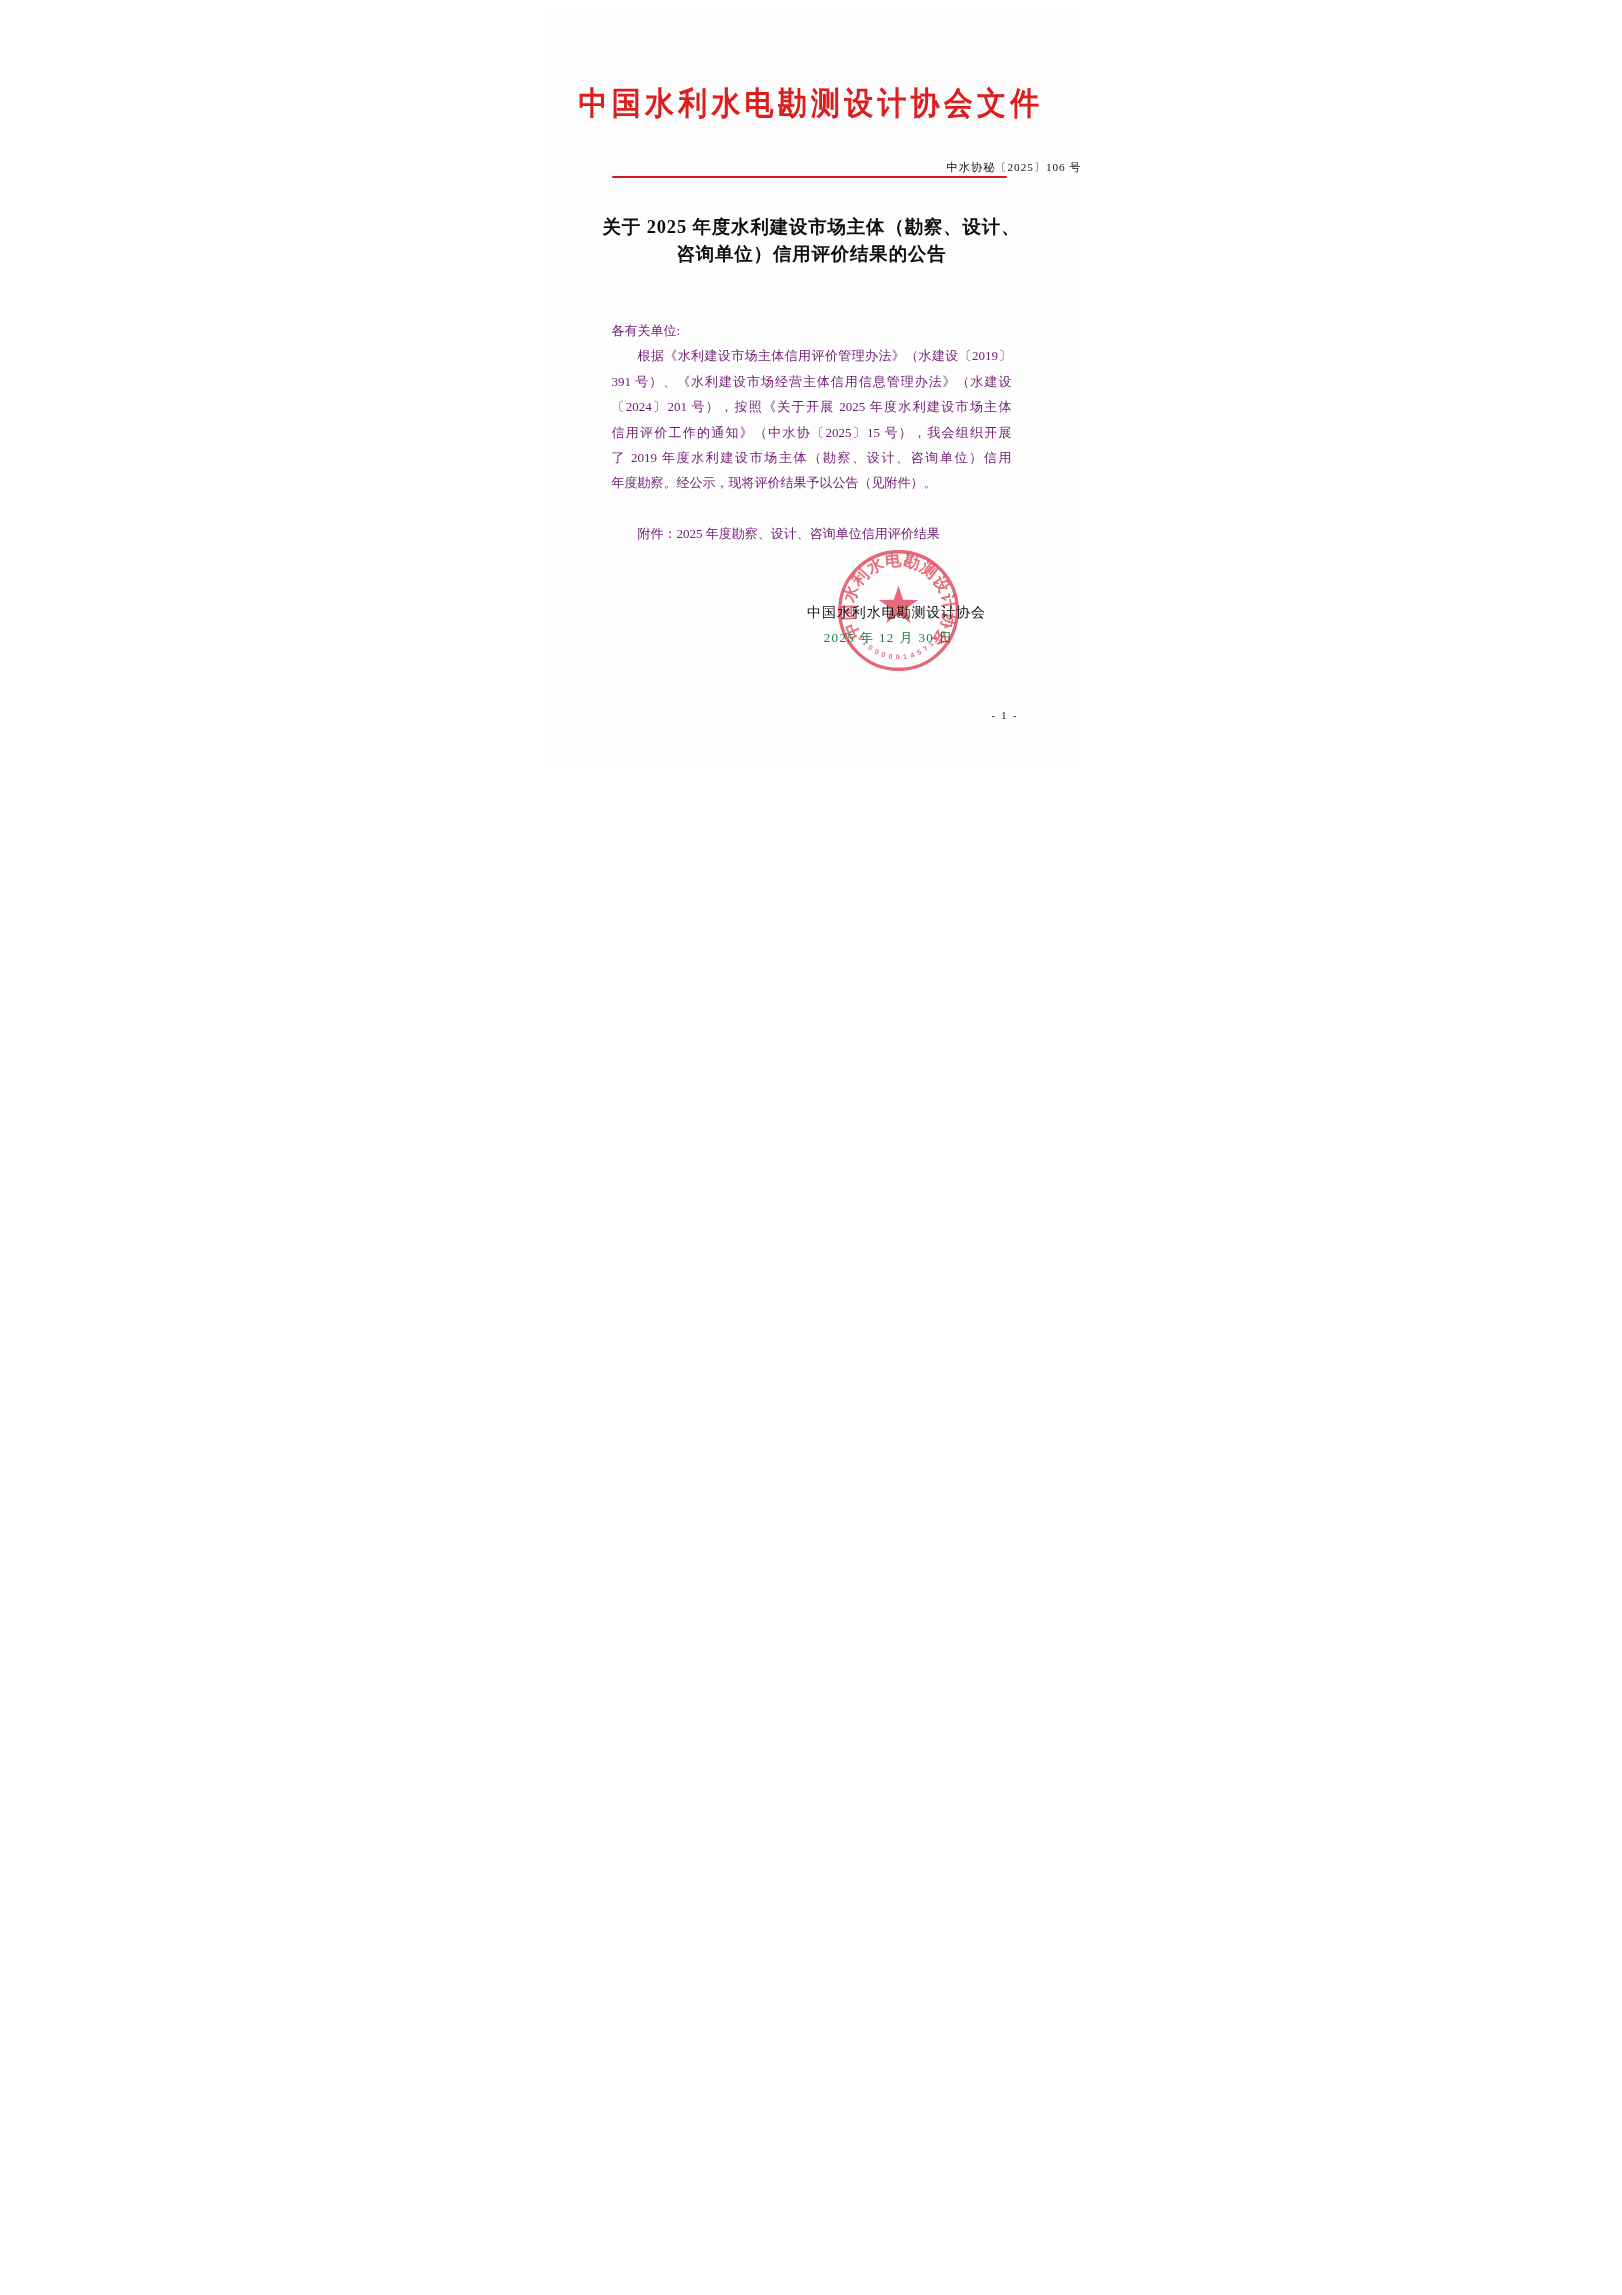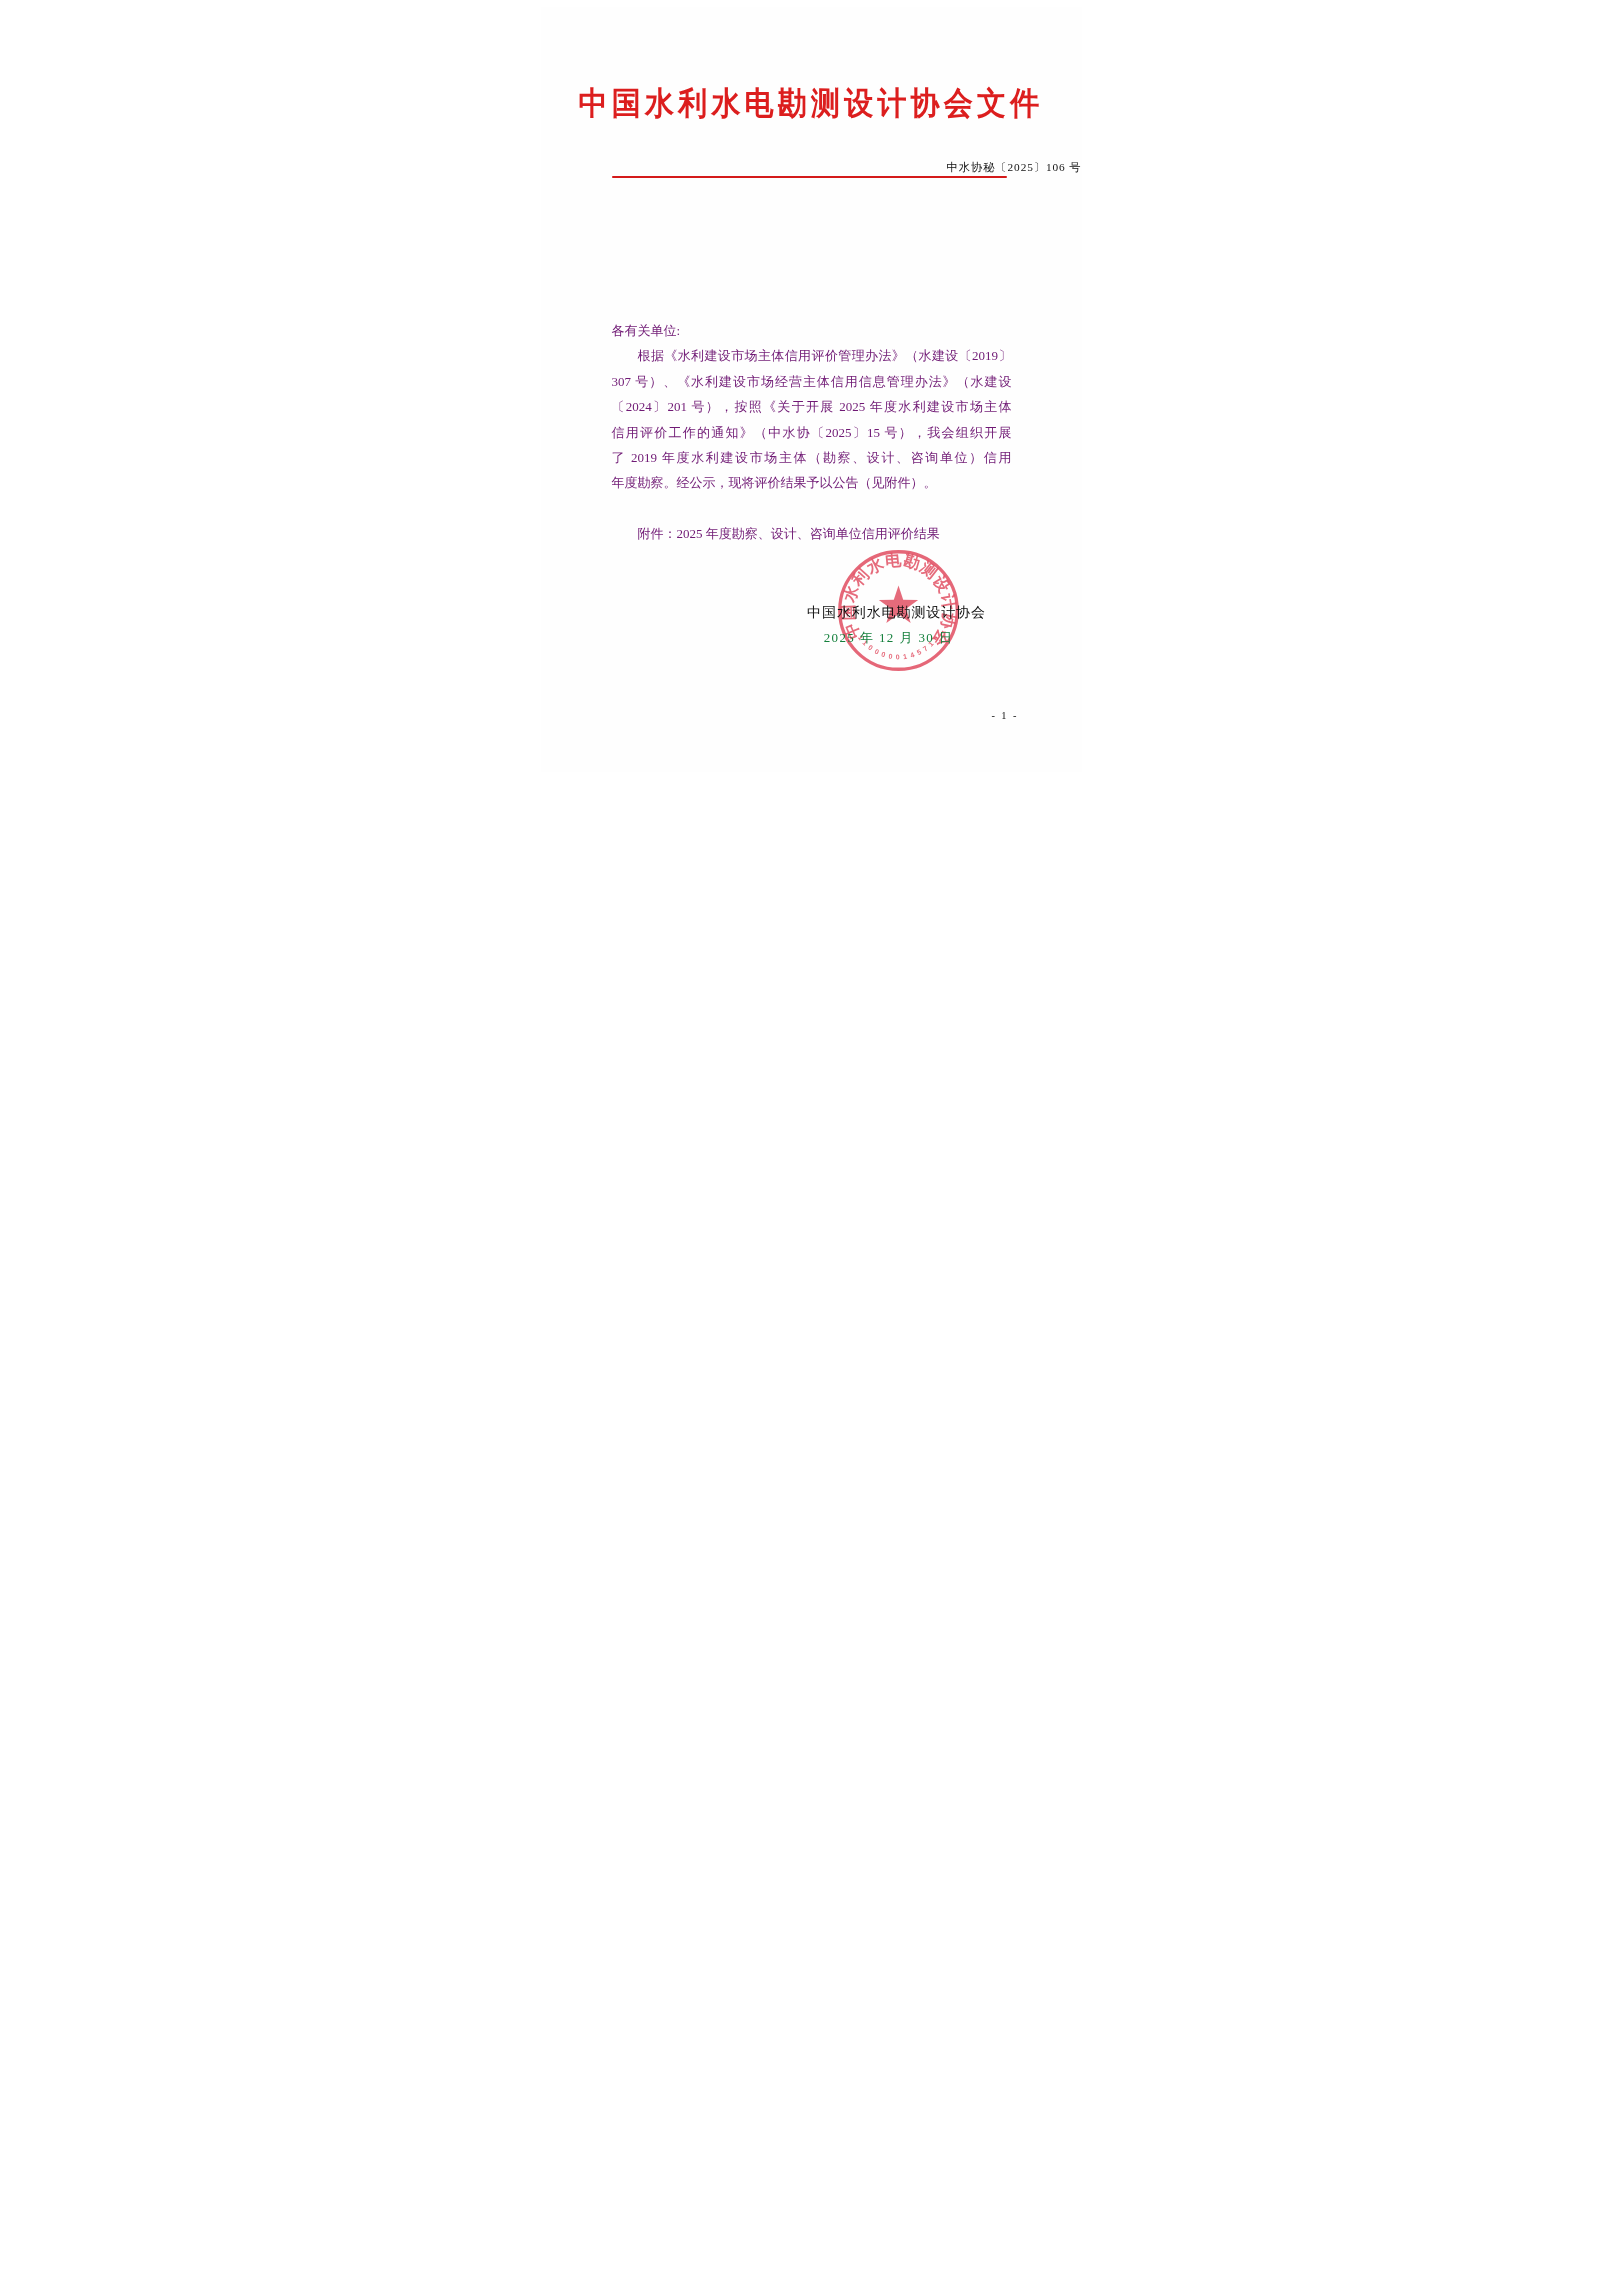--- a/index.html
+++ b/index.html
@@ -126,25 +126,29 @@
 <body>
 
 <div class="page">
 
   <div class="header-title">中国水利水电勘测设计协会文件</div>
 
   <div class="doc-number">中水协秘〔2025〕106 号</div>
 
   <div class="red-rule"></div>
 
+  <div class="main-title">
+    <div>关于 2025 年度水利建设市场主体（勘察、设计、</div>
+    <div>咨询单位）信用评价结果的公告</div>
+  </div>
 
   <div class="body-block">
     <div class="body-line">各有关单位:</div>
     <div class="body-line just indent1">根据《水利建设市场主体信用评价管理办法》（水建设〔2019〕</div>
-    <div class="body-line just">307 号）、《水利建设市场经营主体信用信息管理办法》（水建设</div>
+    <div class="body-line just">391 号）、《水利建设市场经营主体信用信息管理办法》（水建设</div>
     <div class="body-line just">〔2024〕201 号），按照《关于开展 2025 年度水利建设市场主体</div>
     <div class="body-line just">信用评价工作的通知》（中水协〔2025〕15 号），我会组织开展</div>
     <div class="body-line just">了 2019 年度水利建设市场主体（勘察、设计、咨询单位）信用</div>
     <div class="body-line">年度勘察。经公示，现将评价结果予以公告（见附件）。</div>
     <div class="spacer-line"></div>
     <div class="body-line indent1">附件：2025 年度勘察、设计、咨询单位信用评价结果</div>
   </div>
 
   <svg class="seal-svg" viewBox="0 0 300 300" aria-hidden="true">
     <defs>

